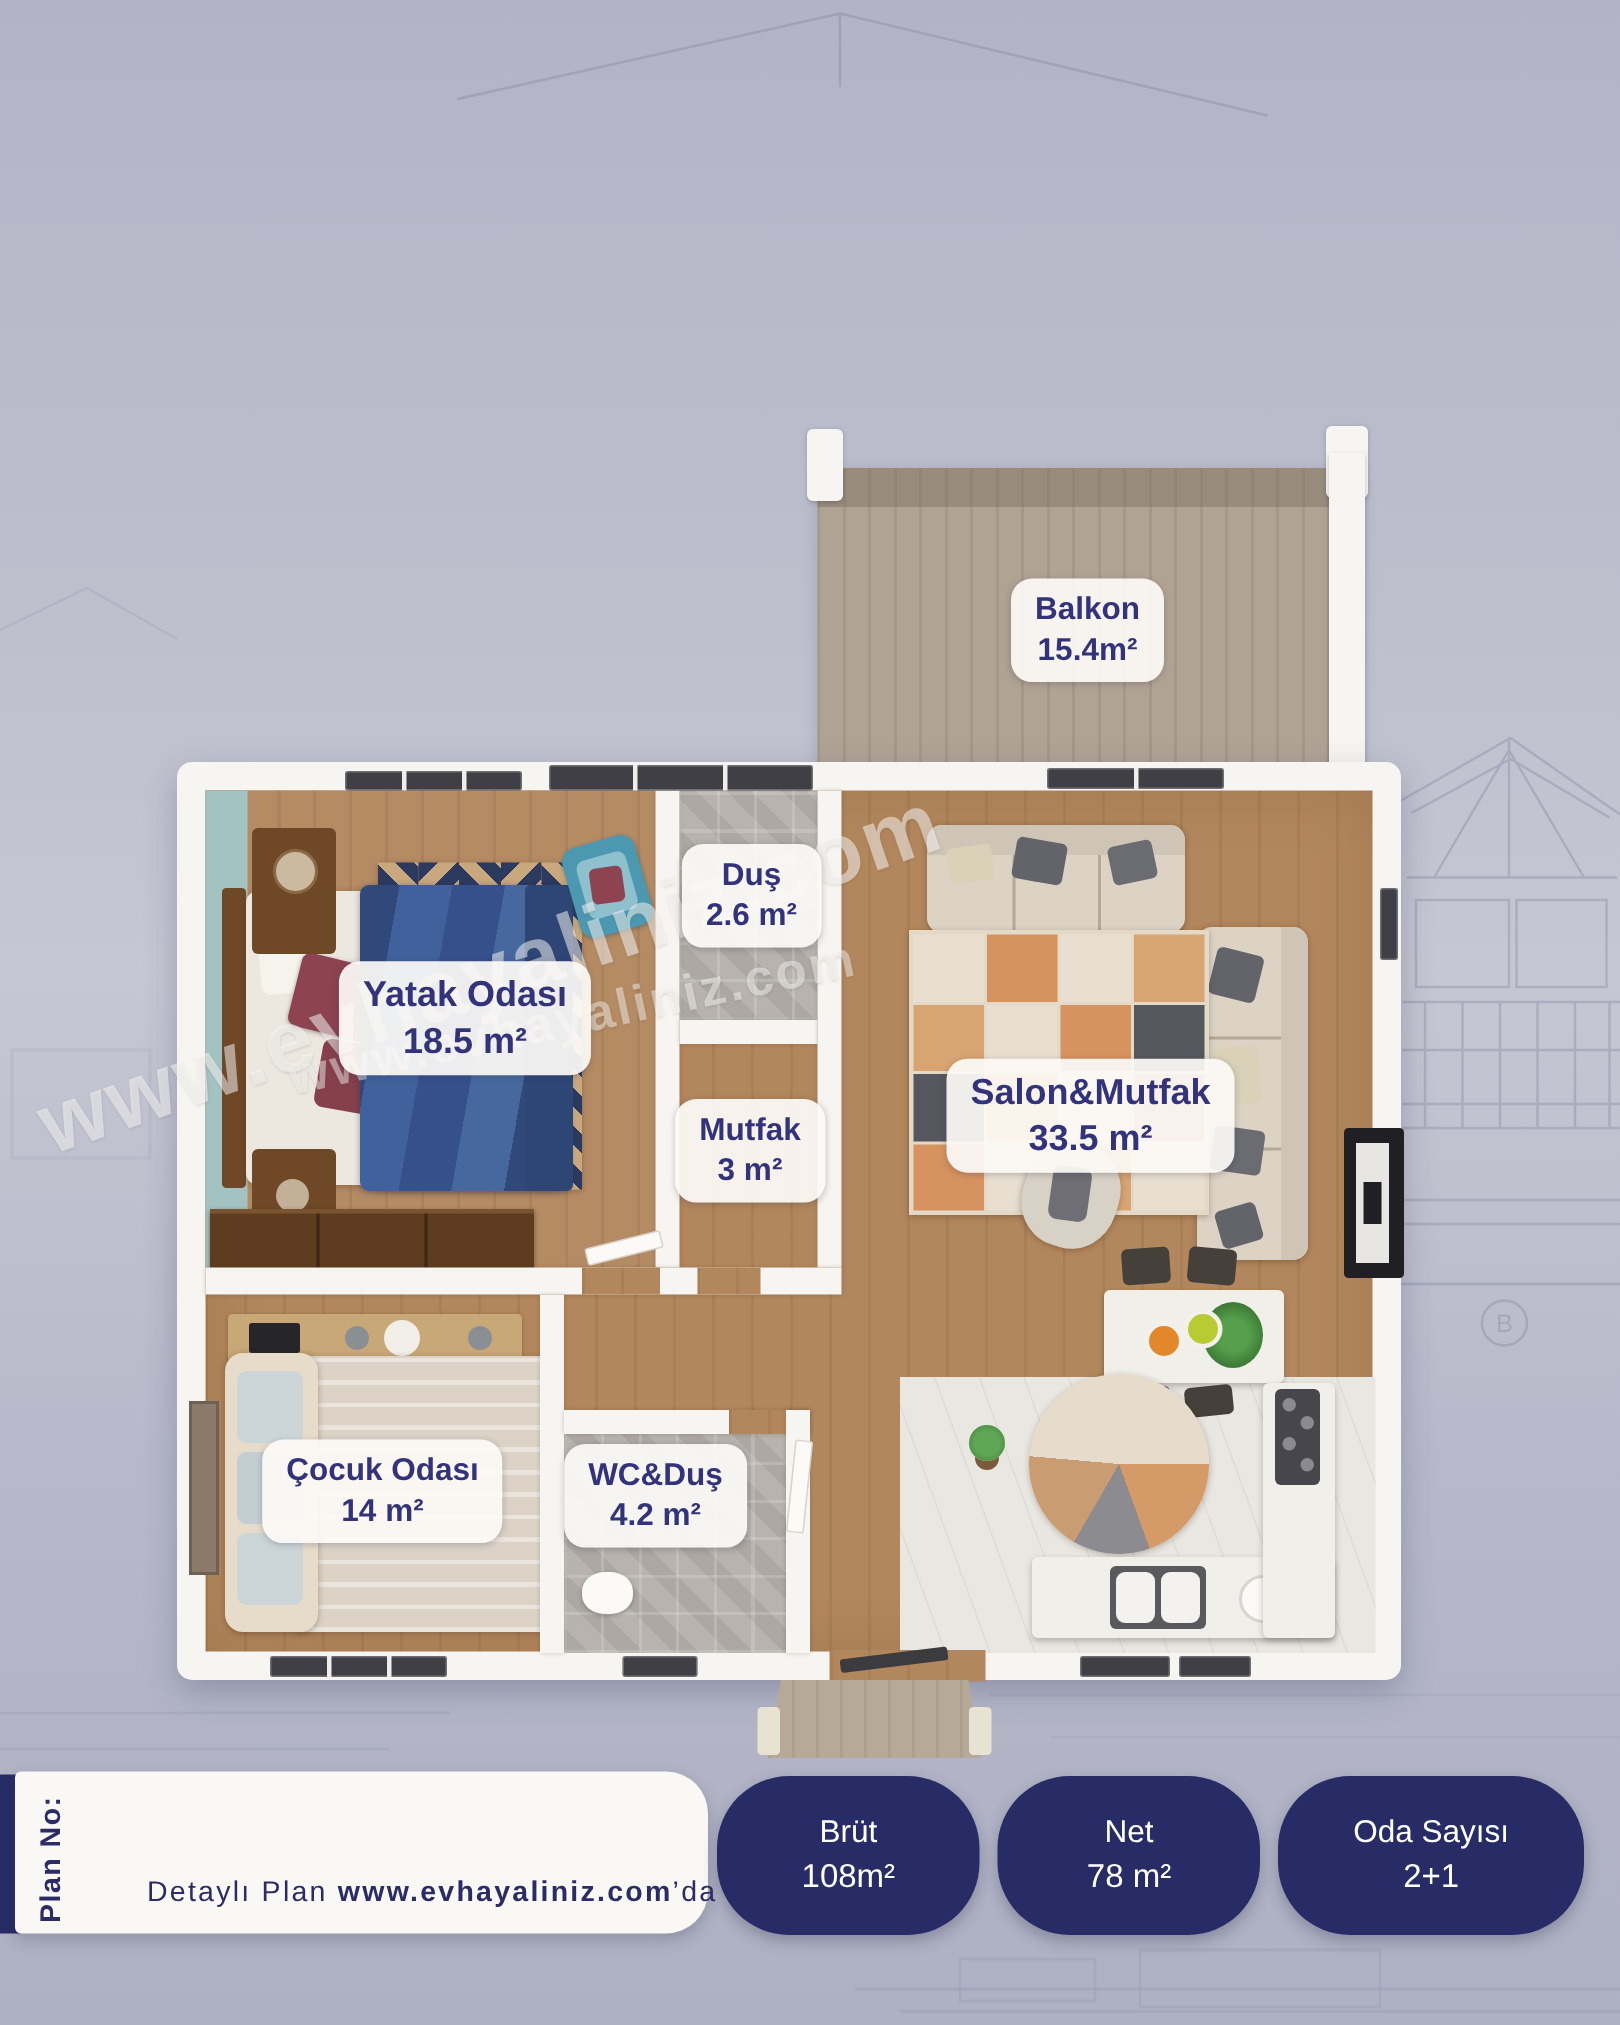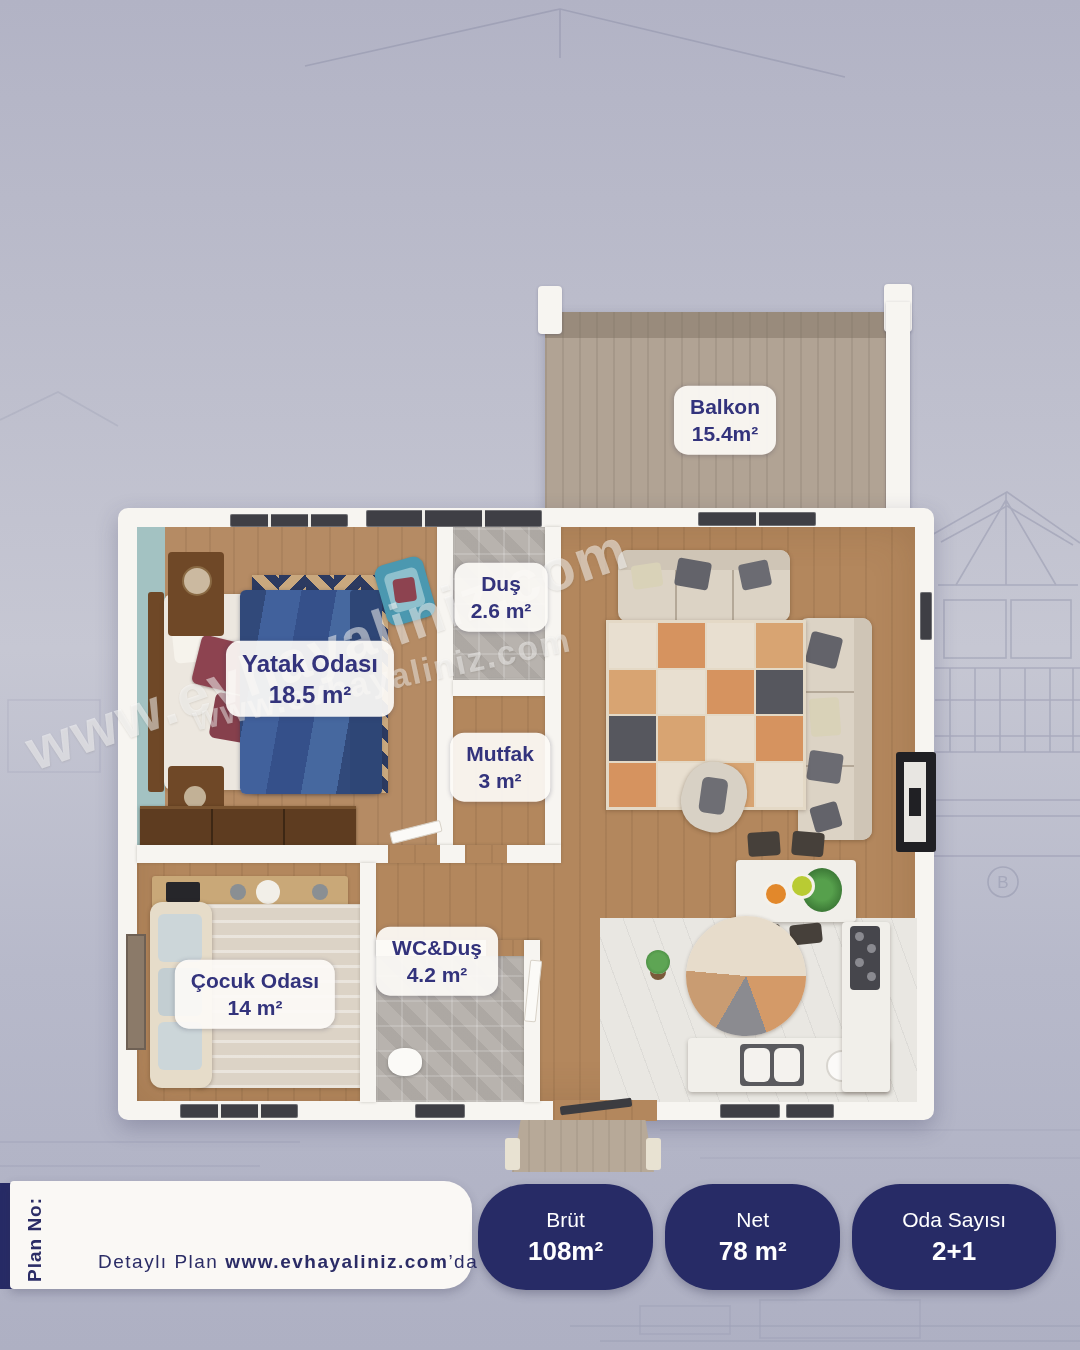--- a/index.html
+++ b/index.html
@@ -67,21 +67,21 @@
     box-shadow:0 1px 4px rgba(50,50,80,.25);white-space:nowrap;display:flex;flex-direction:column;}
   .rlabel span{display:block;font-size:21px;}
   .rlabel.big span{font-size:24px;}
   #rl-balkon{left:725px;top:420px;}
   #rl-dus{left:501px;top:597px;}
   #rl-yatak{left:310px;top:679px;}
   #rl-kiler{left:500px;top:767px;}
   #rl-salon{left:727px;top:744px;}
   #rl-hol{left:570px;top:902px;}
   #rl-cocuk{left:255px;top:994px;}
-  #rl-wc{left:437px;top:961px;justify-content:center;}
+  #rl-wc{left:437px;top:997px;justify-content:center;}
 
   
   .wm{position:absolute;color:rgba(255,255,255,.5);font-weight:700;letter-spacing:2px;
       transform-origin:0 50%;pointer-events:none;text-shadow:0 1px 2px rgba(90,80,70,.15);}
   #wm-big{left:28px;top:718px;font-size:58px;transform:rotate(-19deg);}
   #wm-small{left:193px;top:700px;font-size:34px;transform:rotate(-12deg);color:rgba(255,255,255,.45);}
 
   
   #footer-edge{position:absolute;left:0;top:1183px;width:14px;height:106px;background:#272b66;}
   #footer-card{position:absolute;left:10px;top:1181px;width:462px;height:108px;
@@ -91,21 +91,21 @@
     color:#2b2c66;font-size:19px;font-weight:700;letter-spacing:1px;}
   #plan-code{position:absolute;left:96px;top:1194px;width:370px;
     color:#2b2a66;font-size:42px;font-weight:700;letter-spacing:7px;}
   #plan-detail{position:absolute;left:98px;top:1251px;color:#2b2c66;font-size:19px;letter-spacing:1.5px;}
   #plan-detail .b{font-weight:800;}
   #stats{position:absolute;left:478px;top:1184px;width:578px;height:106px;display:flex;gap:12px;}
   .pill{flex:1;background:#272b66;border-radius:48px;display:flex;flex-direction:column;
     align-items:center;justify-content:center;color:#ffffff;padding:6px 8px;
     box-shadow:0 4px 10px rgba(40,40,70,.3);}
   .pill .lab{font-size:21px;font-weight:400;margin-bottom:4px;}
-  .pill .val{font-size:26px;font-weight:700;}
+  .pill .val{font-size:22px;font-weight:400;}
   .pill.w3{flex:1.18;} .pill.w4{flex:1.32;}
 </style>
 </head>
 <body>
 
 <div id="canvas">
 
   <svg id="sketch" width="1080" height="1350" viewBox="0 0 1080 1350">
     <g stroke="#82859f" stroke-width="1.6" fill="none" opacity="0.38">
       <path d="M305 66 L560 9 L845 77"></path>
@@ -325,20 +325,24 @@
     <span>2.6 m²</span>
   </div>
   <div class="rlabel big" id="rl-yatak">
     <span>Yatak Odası</span>
     <span>18.5 m²</span>
   </div>
   <div class="rlabel" id="rl-kiler">
     <span>Mutfak</span>
     <span>3 m²</span>
   </div>
+  <div class="rlabel big" id="rl-salon">
+    <span>Salon&amp;Mutfak</span>
+    <span>33.5 m²</span>
+  </div>
   <div class="rlabel" id="rl-cocuk">
     <span>Çocuk Odası</span>
     <span>14 m²</span>
   </div>
   <div class="rlabel" id="rl-wc">
     <span>WC&amp;Duş</span>
     <span>4.2 m²</span>
   </div>
 
   <div id="footer-edge"></div>

